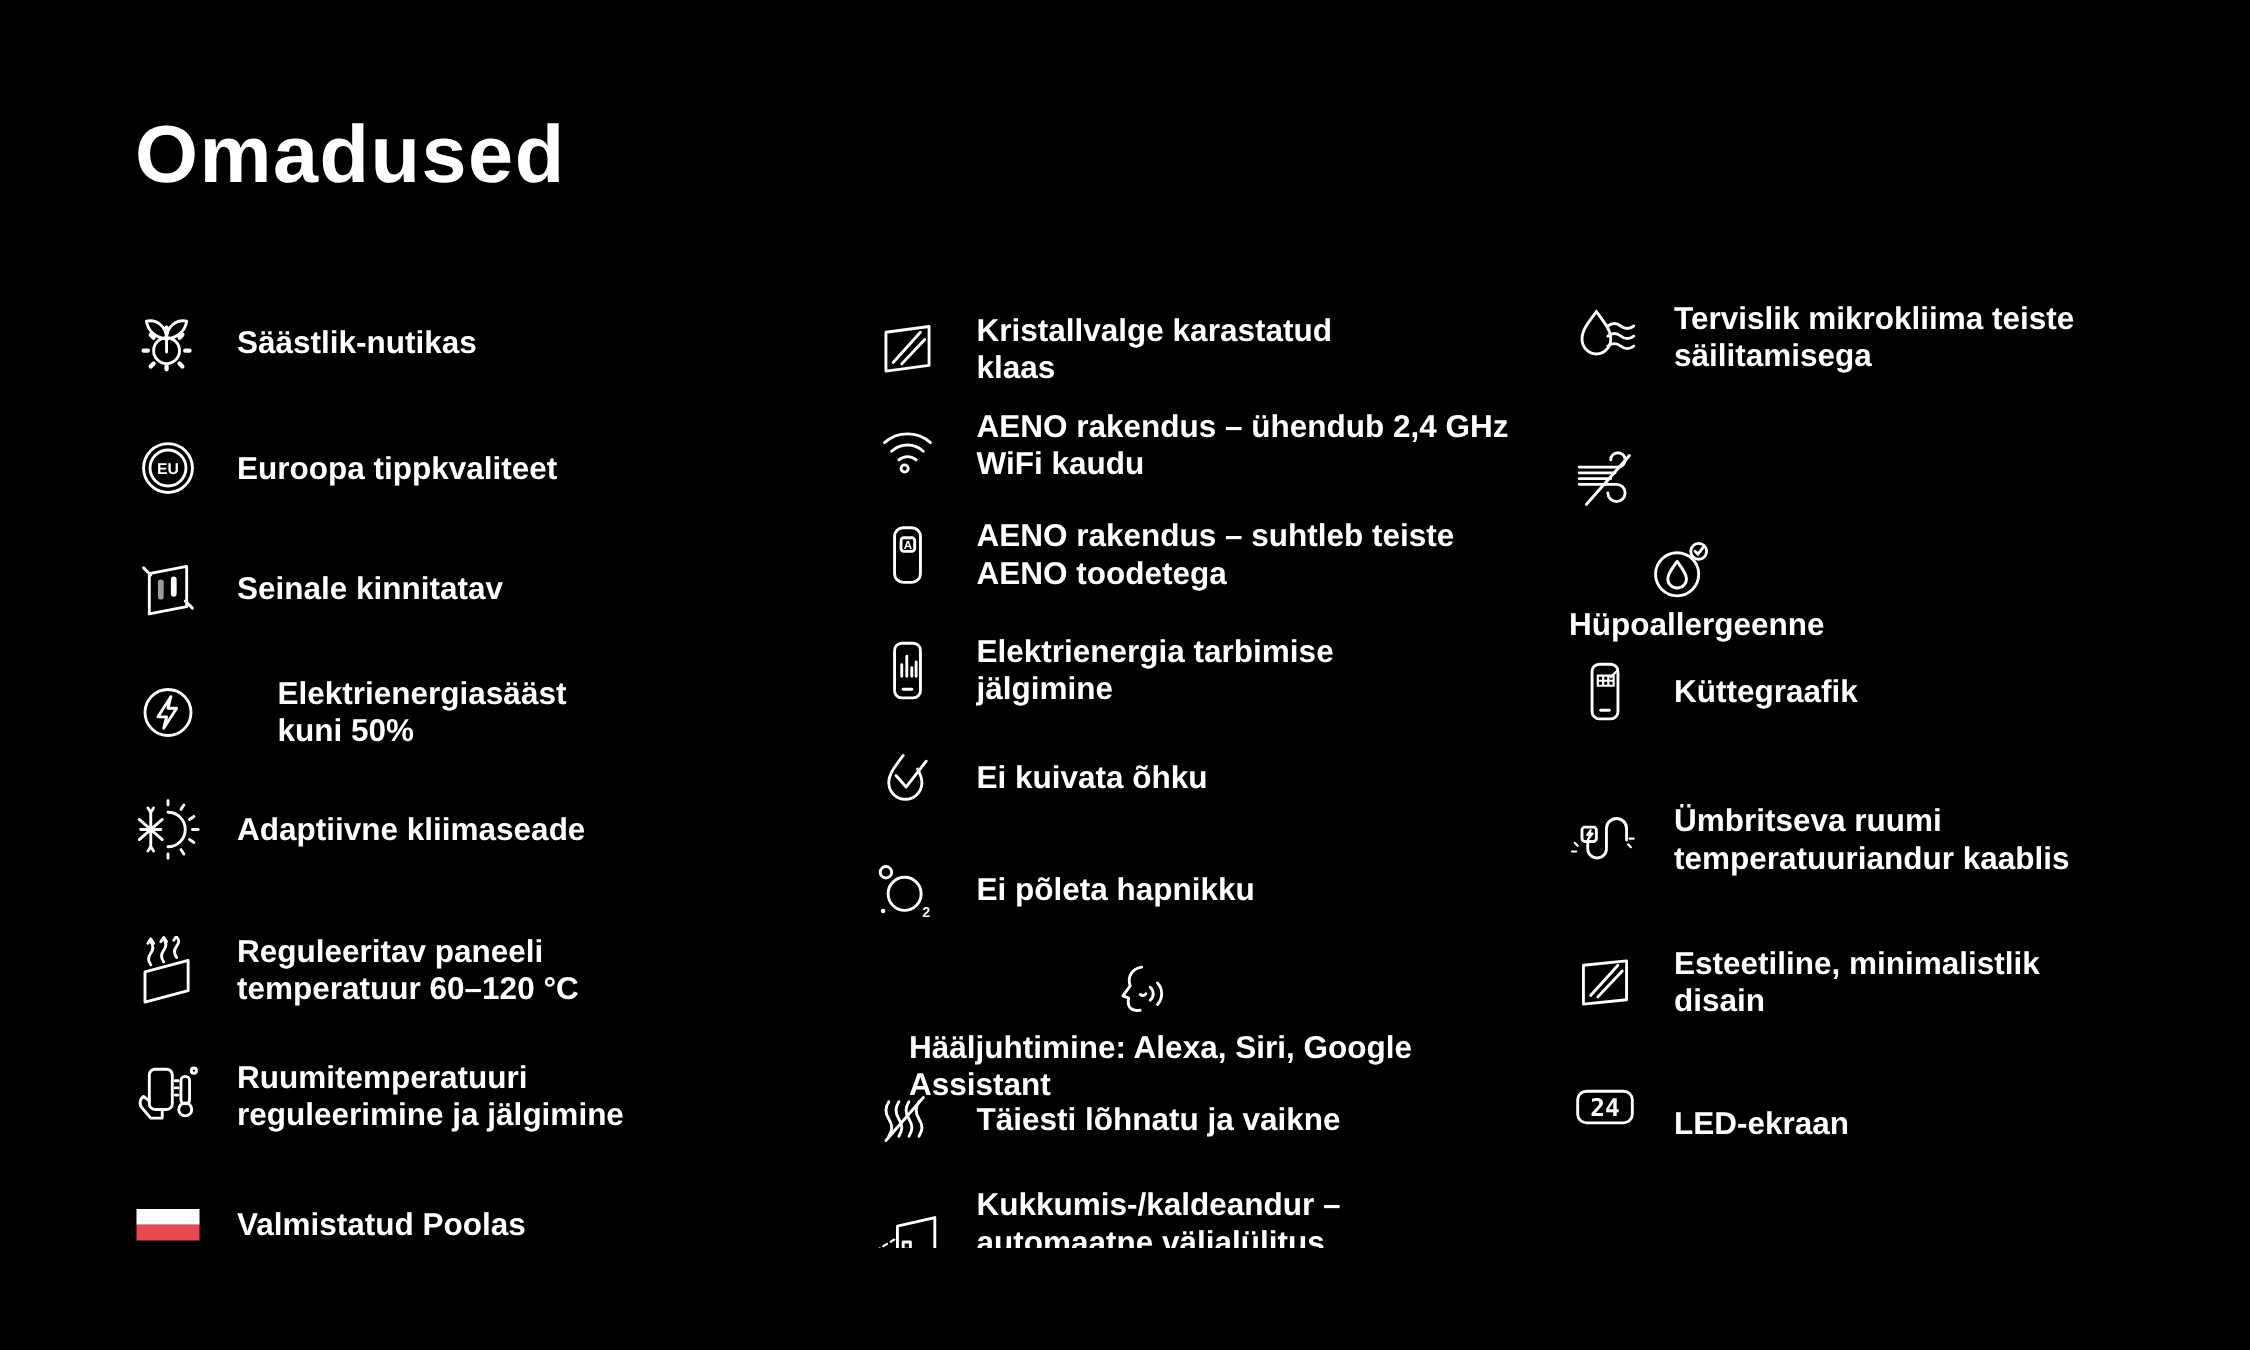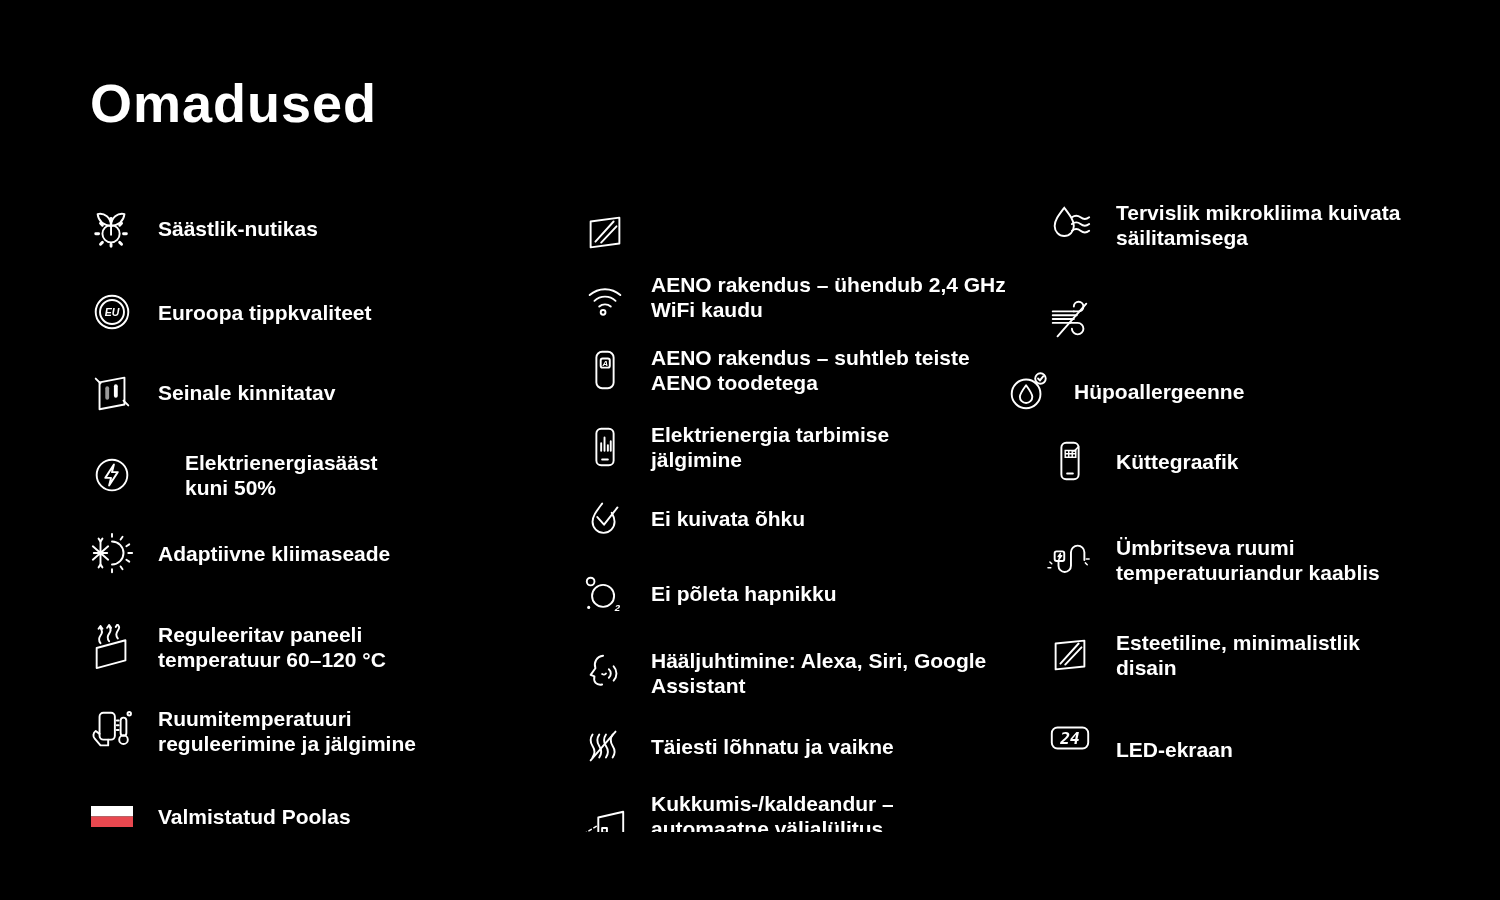--- a/index.html
+++ b/index.html
@@ -3,21 +3,21 @@
 <meta charset="utf-8">
 <style>
   html,body{margin:0;padding:0;background:#000;}
   .stage{position:relative;width:1500px;height:832px;background:#000;overflow:hidden;
          font-family:"Liberation Sans",sans-serif;color:#fff;}
   .page-title{position:absolute;left:90px;top:72px;font-size:54px;font-weight:800;
               letter-spacing:1px;color:#fff;}
   .item{position:absolute;display:flex;align-items:center;height:70px;}
   .item.tall{height:90px;}
   .icon{width:48px;height:48px;flex:0 0 48px;display:flex;align-items:center;
-        justify-content:center;margin-right:22px;font-style:italic;}
+        justify-content:center;margin-right:22px;}
   .icon svg{display:block;}
   .label{font-size:21px;font-weight:700;line-height:25px;white-space:pre-line;color:#fff;}
   svg text{fill:#fff;stroke:none;font-family:"Liberation Sans",sans-serif;font-weight:700;}
   svg .seg{font-family:"DejaVu Sans Mono",monospace;font-weight:700;}
 </style>
 </head>
 <body>
 
 <div class="stage">
   <div class="page-title">Omadused</div>
@@ -120,20 +120,22 @@
     <span class="label">Valmistatud Poolas</span>
   </div>
 
   <div class="item" style="left:581px;top:198px;">
     <span class="icon">
       <svg width="46" height="46" viewBox="0 0 48 48" fill="none" stroke="#fff" stroke-width="2" stroke-linecap="round" stroke-linejoin="round">
         <path d="M9 12 39 8v27L9 39Z"></path>
         <path d="M14 33 33 12M20 34l16-17"></path>
       </svg>
     </span>
+    <span class="label">Kristallvalge karastatud
+klaas</span>
   </div>
 
   <div class="item" style="left:581px;top:262px;">
     <span class="icon">
       <svg width="46" height="46" viewBox="0 0 48 48" fill="none" stroke="#fff" stroke-width="2" stroke-linecap="round">
         <path d="M8 22a24 24 0 0 1 32 0"></path>
         <path d="M13 28a16 16 0 0 1 22 0"></path>
         <path d="M18 34a9 9 0 0 1 12 0"></path>
         <circle cx="22" cy="40" r="2.5"></circle>
       </svg>
@@ -181,21 +183,21 @@
       <svg width="46" height="46" viewBox="0 0 48 48" fill="none" stroke="#fff" stroke-width="2">
         <circle cx="22" cy="27" r="11.5"></circle>
         <circle cx="9" cy="12" r="4"></circle>
         <circle cx="7" cy="39" r="1.6" fill="#fff" stroke="none"></circle>
         <text x="37" y="43" text-anchor="middle" font-size="10">2</text>
       </svg>
     </span>
     <span class="label">Ei põleta hapnikku</span>
   </div>
 
-  <div class="item" style="left:581px;top:638px;">
+  <div class="item" style="left:606px;top:638px;flex-direction:column;">
     <span class="icon">
       <svg width="46" height="46" viewBox="0 0 48 48" fill="none" stroke="#fff" stroke-width="2" stroke-linecap="round" stroke-linejoin="round">
         <path d="M22 6c-7 1-10 7-8 13l-5 7 4 1.5c-1.5 6 2 9.5 8 8.5"></path>
         <path d="M21 25c1.5 1 3 1 4-.5"></path>
         <path d="M28 20a6 6 0 0 1 0 9"></path>
         <path d="M33 17a11 11 0 0 1 0 15"></path>
       </svg>
     </span>
     <span class="label">Hääljuhtimine: Alexa, Siri, Google
 Assistant</span>
@@ -229,36 +231,36 @@
 
   <div class="item" style="left:1046px;top:190px;">
     <span class="icon">
       <svg width="46" height="46" viewBox="0 0 48 48" fill="none" stroke="#fff" stroke-width="2" stroke-linecap="round">
         <path d="M18 6C12 14 8 19 8 25a10 10.5 0 0 0 20 0c0-6-4-11-10-19Z"></path>
         <path d="M26 16q4.5-3.5 9 0t9 0"></path>
         <path d="M26 23q4.5-3.5 9 0t9 0"></path>
         <path d="M26 30q4.5-3.5 9 0t9 0"></path>
       </svg>
     </span>
-    <span class="label">Tervislik mikrokliima kuivata
+    <span class="label">Tervislik mikrokliima teiste
 säilitamisega</span>
   </div>
 
   <div class="item" style="left:1046px;top:285px;">
     <span class="icon">
       <svg width="46" height="46" viewBox="0 0 48 48" fill="none" stroke="#fff" stroke-width="2" stroke-linecap="round">
         <path d="M6 15h22M6 19h25M6 23h22M6 27h18"></path>
         <path d="M28 15h5a5 5 0 1 0-5-5"></path>
         <path d="M24 27h8a6 6 0 1 1-6 6"></path>
         <path d="M11 41 41 7"></path>
       </svg>
     </span>
   </div>
 
-  <div class="item" style="left:1004px;top:356px;">
+  <div class="item" style="left:1046px;top:356px;flex-direction:column;">
     <span class="icon">
       <svg width="46" height="46" viewBox="0 0 48 48" fill="none" stroke="#fff" stroke-width="2" stroke-linecap="round" stroke-linejoin="round">
         <circle cx="22" cy="27" r="15"></circle>
         <path d="M22 18c-4 5.5-6.5 9-6.5 12a6.5 6.5 0 0 0 13 0c0-3-2.5-6.5-6.5-12Z"></path>
         <circle cx="37" cy="11" r="5.5"></circle>
         <path d="M34.5 11l2 2 3.5-4.5"></path>
       </svg>
     </span>
     <span class="label">Hüpoallergeenne</span>
   </div>

